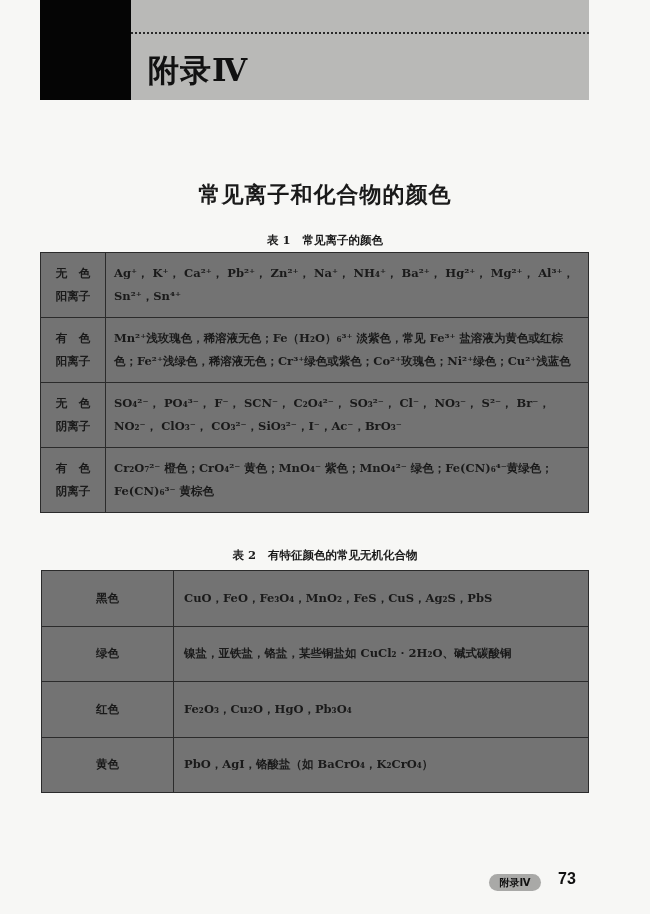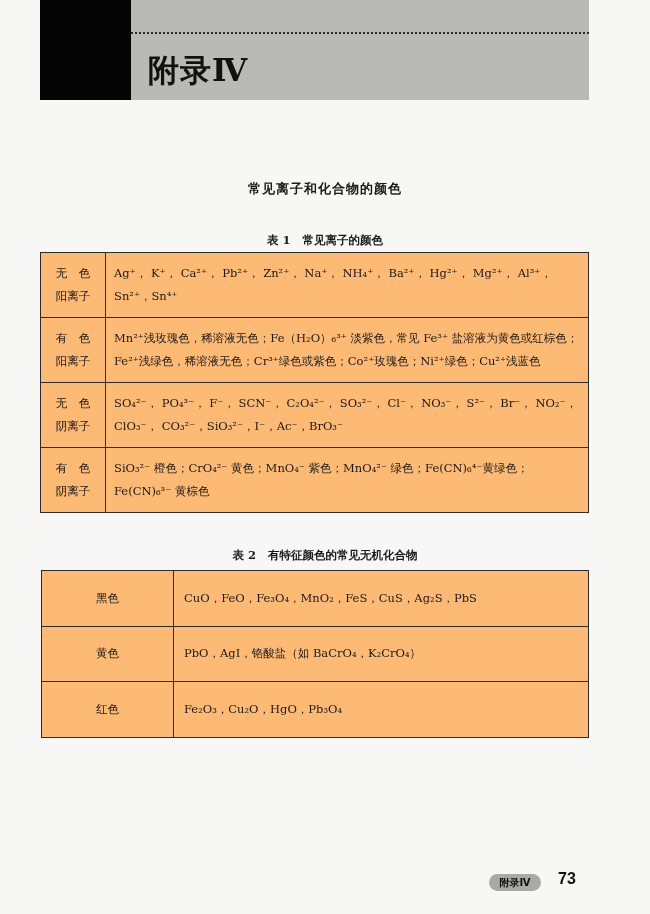--- a/index.html
+++ b/index.html
@@ -19,29 +19,29 @@
   .header-dots {
     position:absolute; left:131px; top:32px; width:458px; height:0;
     border-top:2px dotted #2a2a2a;
   }
   .header-title {
     position:absolute; left:148px; top:50px;
     font-size:31px; font-weight:bold; color:#111; letter-spacing:1px;
   }
   .main-title {
     position:absolute; left:0; width:650px; top:180px; text-align:center;
-    font-size:13px; font-weight:bold; letter-spacing:1px;
+    font-size:22px; font-weight:bold; letter-spacing:1px;
   }
   .caption {
     position:absolute; left:0; width:650px; text-align:center;
     font-size:11.5px; font-weight:bold;
   }
   .cap-num { margin-right:12px; }
 
-  table { border-collapse:collapse; position:absolute; background:#fdba74; }
+  table { border-collapse:collapse; position:absolute; background:#737373;font-weight:bold; }
   td { border:1px solid #2b2b2b; font-size:11.5px; vertical-align:middle; }
 
   #t1 { left:40px; top:252px; width:549px; }
   #t1 td { height:64px; }
   #t1 td.lbl { width:64px; text-align:center; line-height:23px; padding:0; }
   #t1 td.val { padding:0 8px; line-height:23px; }
   .lbl-line { display:block; white-space:pre; }
 
   #t2 { left:41px; top:570px; width:548px; }
   #t2 td { height:22.5px; padding:16px; }
@@ -94,40 +94,44 @@
       <span class="lbl-line">无　色</span>
       <span class="lbl-line">阴离子</span>
     </td>
     <td class="val">SO₄²⁻， PO₄³⁻， F⁻， SCN⁻， C₂O₄²⁻， SO₃²⁻， Cl⁻， NO₃⁻， S²⁻， Br⁻， NO₂⁻， ClO₃⁻， CO₃²⁻，SiO₃²⁻，I⁻，Ac⁻，BrO₃⁻</td>
   </tr>
   <tr>
     <td class="lbl">
       <span class="lbl-line">有　色</span>
       <span class="lbl-line">阴离子</span>
     </td>
-    <td class="val">SiO₃²⁻ 橙色；CrO₄²⁻ 黄色；MnO₄⁻ 紫色；MnO₄²⁻ 绿色；Fe(CN)₆⁴⁻黄绿色；Fe(CN)₆³⁻ 黄棕色</td>
+    <td class="val">Cr₂O₇²⁻ 橙色；CrO₄²⁻ 黄色；MnO₄⁻ 紫色；MnO₄²⁻ 绿色；Fe(CN)₆⁴⁻黄绿色；Fe(CN)₆³⁻ 黄棕色</td>
   </tr>
 </tbody>
   </table>
 
 <div class="caption" style="top:548px;">
   <span class="cap-num">表 2</span><span>有特征颜色的常见无机化合物</span>
 </div>
 
 <table id="t2">
   <tbody>
       <tr>
     <td class="lbl">黑色</td>
     <td class="val">CuO，FeO，Fe₃O₄，MnO₂，FeS，CuS，Ag₂S，PbS</td>
   </tr>
   <tr>
-    <td class="lbl">黄色</td>
-    <td class="val">PbO，AgI，铬酸盐（如 BaCrO₄，K₂CrO₄）</td>
+    <td class="lbl">绿色</td>
+    <td class="val">镍盐，亚铁盐，铬盐，某些铜盐如 CuCl₂ · 2H₂O、碱式碳酸铜</td>
   </tr>
   <tr>
     <td class="lbl">红色</td>
     <td class="val">Fe₂O₃，Cu₂O，HgO，Pb₃O₄</td>
+  </tr>
+  <tr>
+    <td class="lbl">黄色</td>
+    <td class="val">PbO，AgI，铬酸盐（如 BaCrO₄，K₂CrO₄）</td>
   </tr>
 </tbody>
   </table>
 
 <div class="footer-badge">附录Ⅳ</div>
 <div class="page-num">73</div>
 
 </body></html>

